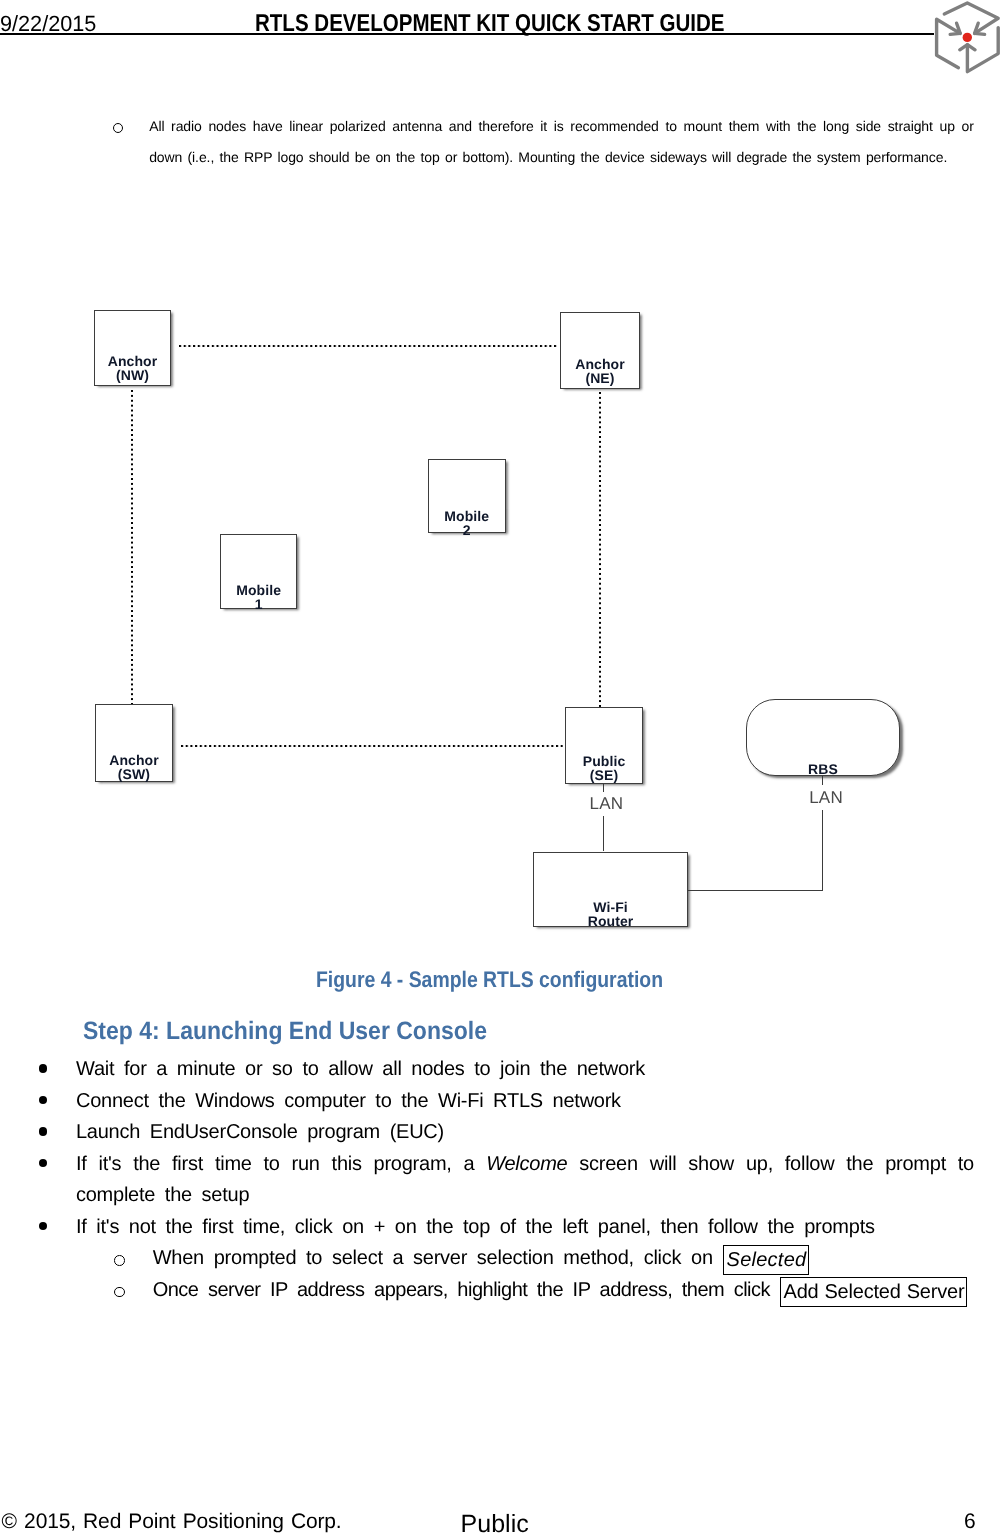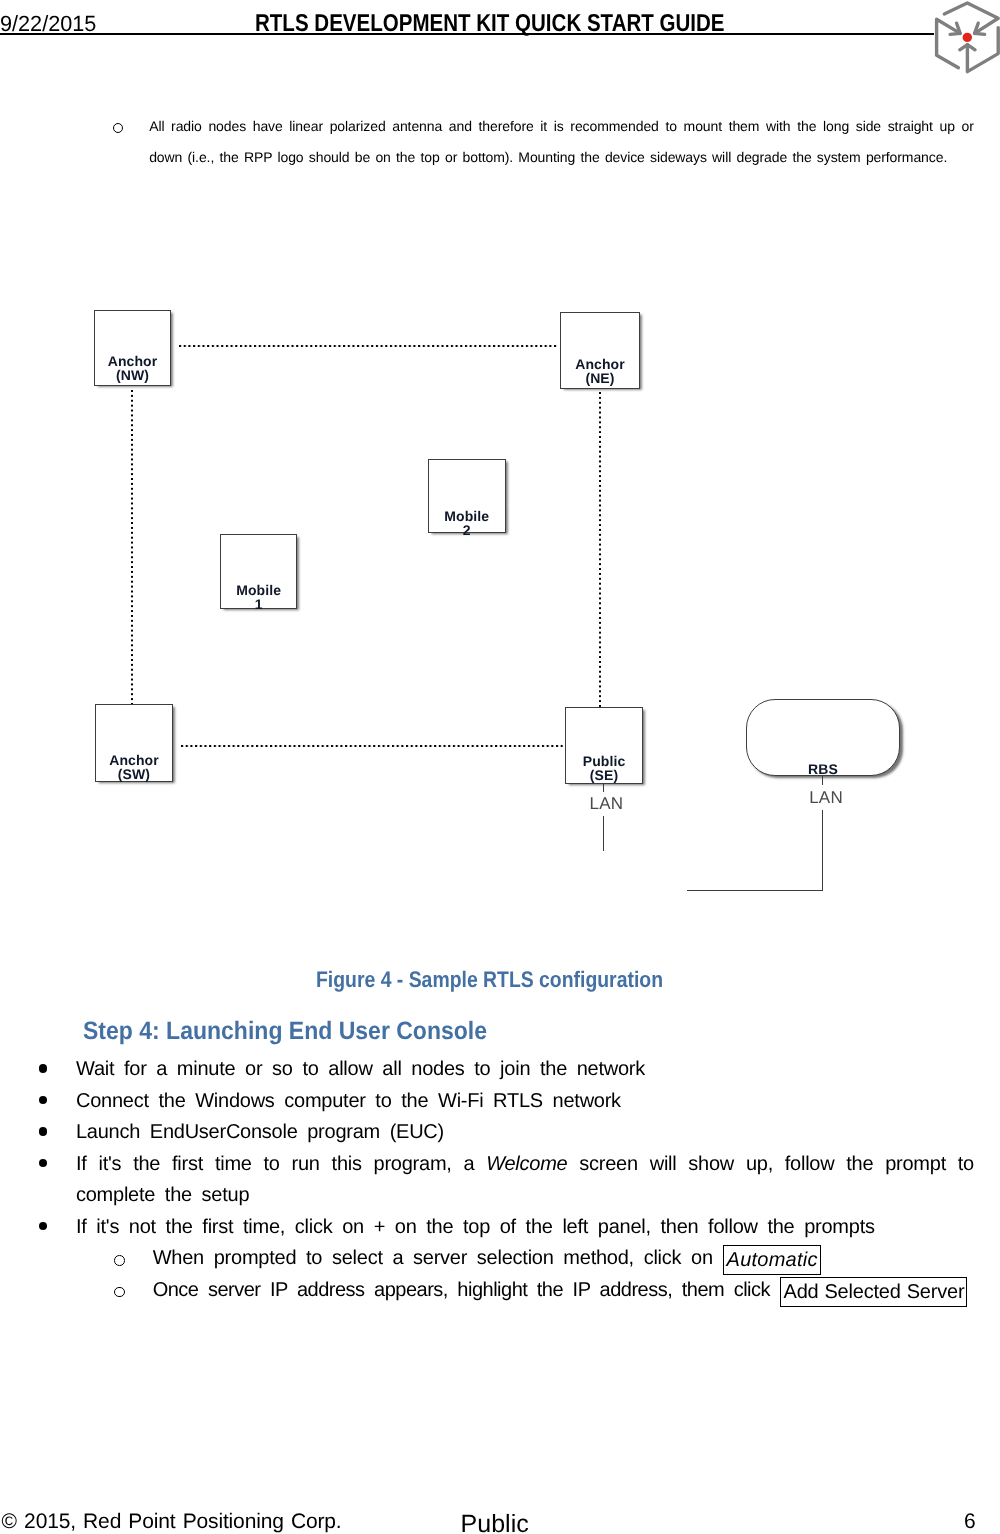--- a/index.html
+++ b/index.html
@@ -112,20 +112,23 @@
     </div>
     <div class="node" style="left:95px; top:704px; width:78px; height:78px;">
       <div style="top:0px;"><span>Anchor</span><br><span>(SW)</span></div>
     </div>
     <div class="node" style="left:565px; top:707px; width:78px; height:77px;">
       <div style="top:-0.7px;"><span>Public</span><br><span>(SE)</span></div>
     </div>
     <div class="node single" style="left:746px; top:699px; width:154px; height:77px;border-radius:29px;">
       <div style="top:1.3px;"><span>RBS</span></div>
     </div>
+    <div class="node" style="left:532.8px; top:852.1px; width:155.5px; height:75.3px;">
+      <div style="top:1.5px;"><span>Wi-Fi</span><br><span>Router</span></div>
+    </div>
 
     <div class="dot-h" style="left:179px; top:344.5px; width:378px;"></div>
     <div class="dot-v" style="left:131px; top:390px; width:3px; height:314px;"></div>
     <div class="dot-v" style="left:599px; top:392px; width:3px; height:315px;"></div>
     <div class="dot-h" style="left:181px; top:744.5px; width:382px;"></div>
 
     <div class="sline" style="left:603px; top:784px; width:1.4px; height:8px;"></div>
     <div class="lanlabel" style="left:589.6px; top:797.8px;">LAN</div>
     <div class="sline" style="left:603px; top:816px; width:1.4px; height:35px;"></div>
 
@@ -148,21 +151,21 @@
     <span class="bdot" style="left:38.8px; top:1127.2px;"></span>
     <div class="li" style="left:76px; top:1117px; width:898px;">Launch EndUserConsole program (EUC)</div>
 
     <span class="bdot" style="left:38.8px; top:1158.7px;"></span>
     <div class="li" style="left:76px; top:1148.5px; width:898px; text-align:justify;"><span>If it's the first time to run this program, a </span><i>Welcome</i><span> screen will show up, follow the prompt to complete the setup</span></div>
 
     <span class="bdot" style="left:38.8px; top:1221.7px;"></span>
     <div class="li" style="left:76px; top:1211.5px; width:898px;">If it's not the first time, click on + on the top of the left panel, then follow the prompts</div>
 
     <span class="bcirc" style="left:114.3px; top:1255.4px;"></span>
-    <div class="li" style="left:152.7px; top:1243px; width:870px; letter-spacing:-0.24px; word-spacing:4.4px;"><span>When prompted to select a server selection method, click on </span><span class="boxed boxed-italic">Automatic</span></div>
+    <div class="li" style="left:152.7px; top:1243px; width:870px; letter-spacing:-0.24px; word-spacing:4.4px;"><span>When prompted to select a server selection method, click on </span><span class="boxed boxed-italic">Selected</span></div>
 
     <span class="bcirc" style="left:114.3px; top:1286.9px;"></span>
     <div class="li" style="left:152.7px; top:1274.5px; width:870px; letter-spacing:-0.5px; word-spacing:4.4px;"><span>Once server IP address appears, highlight the IP address, them click </span><span class="boxed">Add Selected Server</span></div>
   </div>
 
   <div>
     <span id="footer-left">© 2015, Red Point Positioning Corp.</span>
     <span id="footer-center">Public</span>
     <span id="footer-right">6</span>
   </div>

